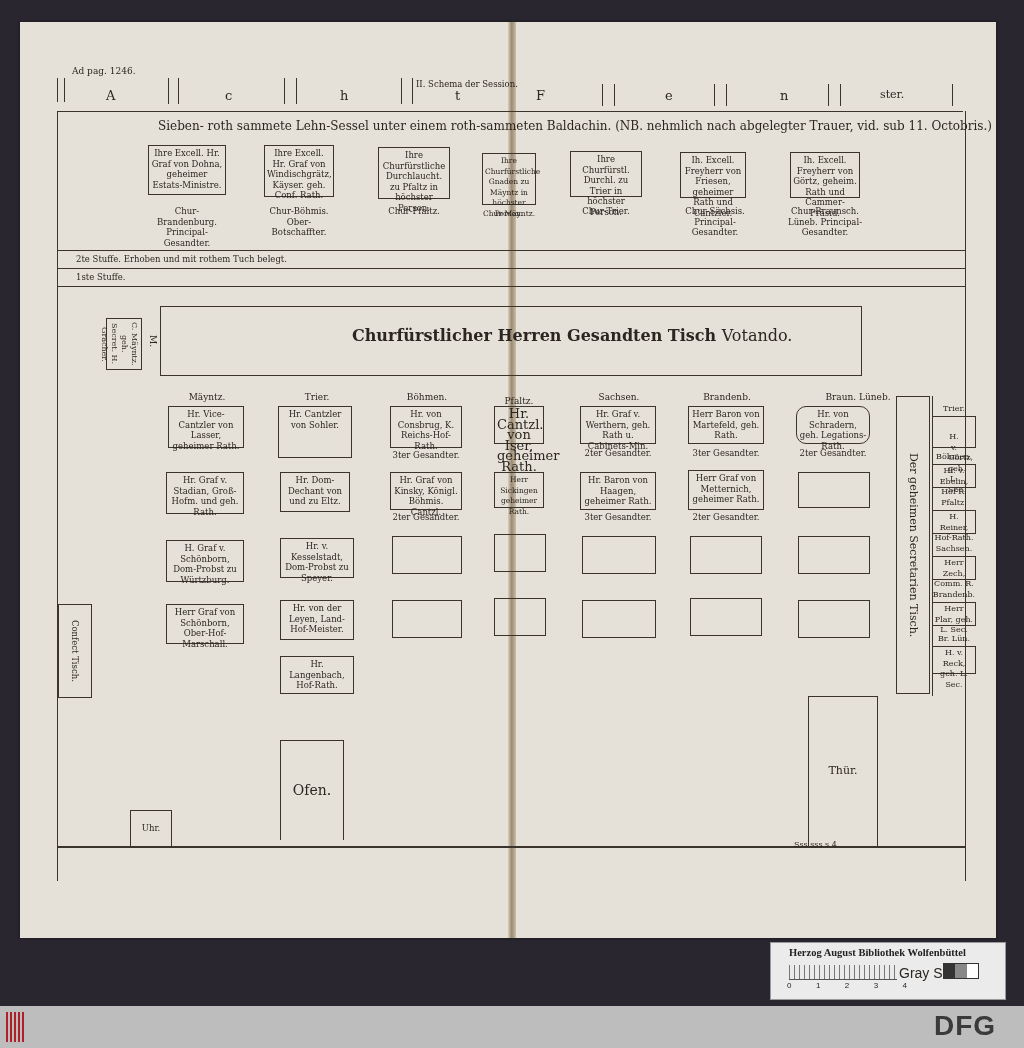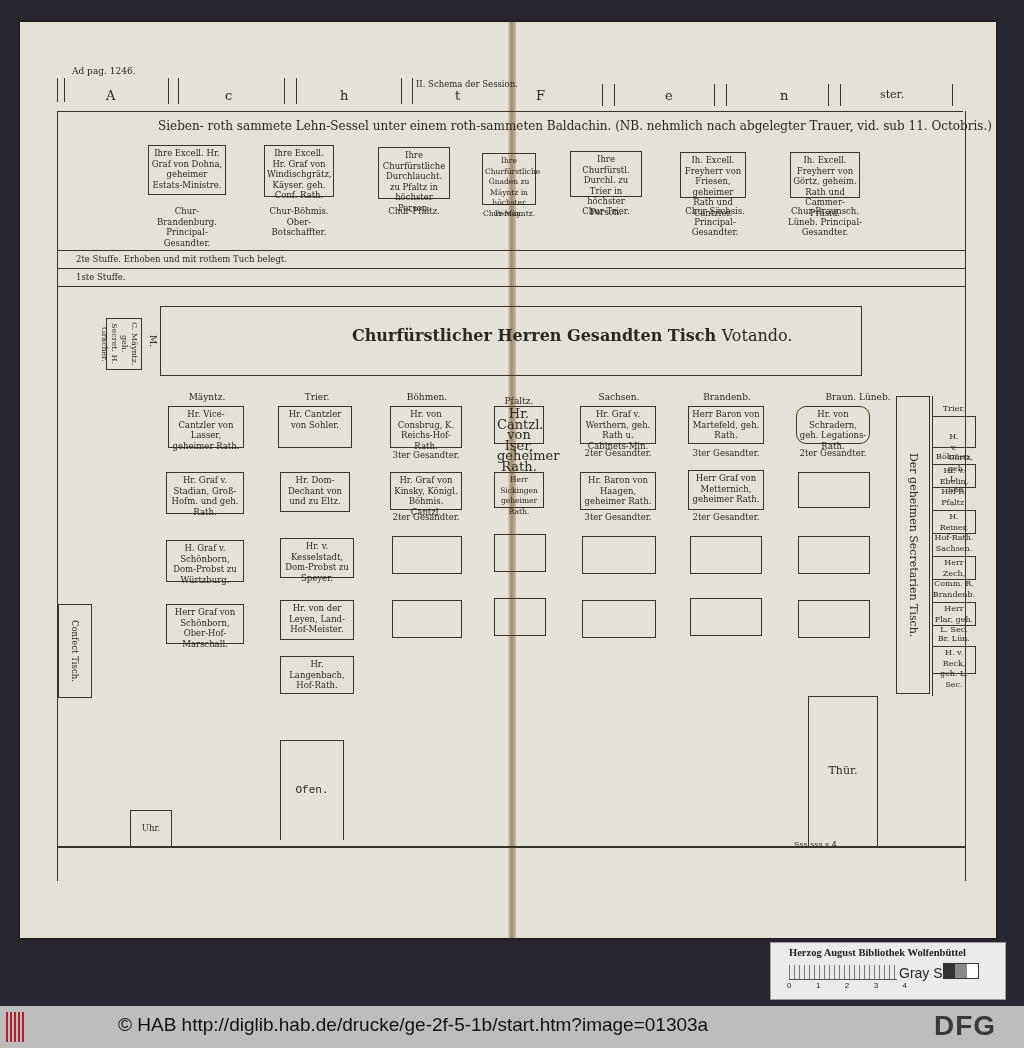--- a/index.html
+++ b/index.html
@@ -85,21 +85,21 @@
 
 <div class="hdr" style="left:168px;top:392px;width:78px;">Mäyntz.</div>
 <div class="hdr" style="left:278px;top:392px;width:78px;">Trier.</div>
 <div class="hdr" style="left:388px;top:392px;width:78px;">Böhmen.</div>
 <div class="hdr" style="left:492px;top:396px;width:54px;">Pfaltz.</div>
 <div class="hdr" style="left:580px;top:392px;width:78px;">Sachsen.</div>
 <div class="hdr" style="left:688px;top:392px;width:78px;">Brandenb.</div>
 <div class="hdr" style="left:816px;top:392px;width:84px;">Braun. Lüneb.</div>
 
 <div class="box" style="left:168px;top:406px;width:76px;height:42px;">Hr. Vice-Cantzler von Lasser, geheimer Rath.</div>
-<div class="box" style="left:278px;top:406px;width:74px;height:42px;">Hr. Cantzler von Sohler.</div>
+<div class="box" style="left:278px;top:406px;width:74px;height:52px;">Hr. Cantzler von Sohler.</div>
 <div class="box" style="left:390px;top:406px;width:72px;height:42px;">Hr. von Consbrug, K. Reichs-Hof-Rath.</div>
 <div class="lbl" style="left:384px;top:450px;width:84px;">3ter Gesandter.</div>
 <div class="box" style="left:494px;top:406px;width:50px;height:38px;font-size:13px;">Hr. Cantzl. von Iser, geheimer Rath.</div>
 <div class="box" style="left:580px;top:406px;width:76px;height:38px;">Hr. Graf v. Werthern, geh. Rath u. Cabinets-Min.</div>
 <div class="lbl" style="left:576px;top:448px;width:84px;">2ter Gesandter.</div>
 <div class="box" style="left:688px;top:406px;width:76px;height:38px;">Herr Baron von Martefeld, geh. Rath.</div>
 <div class="lbl" style="left:684px;top:448px;width:84px;">3ter Gesandter.</div>
 <div class="box" style="left:796px;top:406px;width:74px;height:38px;border-radius:10px;">Hr. von Schradern, geh. Legations-Rath.</div>
 <div class="lbl" style="left:792px;top:448px;width:82px;">2ter Gesandter.</div>
 
@@ -143,21 +143,21 @@
 <div class="lbl small" style="left:932px;top:498px;width:44px;">Pfaltz.</div>
 <div class="box small" style="left:932px;top:510px;width:44px;height:24px;padding:1px;">H. Reiner, Hof-Rath.</div>
 <div class="lbl small" style="left:932px;top:544px;width:44px;">Sachsen.</div>
 <div class="box small" style="left:932px;top:556px;width:44px;height:24px;padding:1px;">Herr Zech, Comm. R.</div>
 <div class="lbl small" style="left:932px;top:590px;width:44px;">Brandenb.</div>
 <div class="box small" style="left:932px;top:602px;width:44px;height:24px;padding:1px;">Herr Plar, geh. L. Sec.</div>
 <div class="lbl small" style="left:932px;top:634px;width:44px;">Br. Lün.</div>
 <div class="box small" style="left:932px;top:646px;width:44px;height:28px;padding:1px;">H. v. Reck, geh. L. Sec.</div>
 
 <div class="box" style="left:130px;top:810px;width:42px;height:36px;display:flex;align-items:center;justify-content:center;border-bottom:none;">Uhr.</div>
-<div class="box" style="left:280px;top:740px;width:64px;height:100px;display:flex;align-items:center;justify-content:center;font-size:11px;border-bottom:none;font-family:Liberation Mono, monospace;">Ofen.</div>
+<div class="box" style="left:280px;top:740px;width:64px;height:100px;display:flex;align-items:center;justify-content:center;font-size:14px;border-bottom:none;">Ofen.</div>
 <div class="box" style="left:808px;top:696px;width:70px;height:150px;display:flex;align-items:center;justify-content:center;font-size:11px;border-bottom:none;">Thür.</div>
 <div class="hl" style="left:57px;top:846px;width:908px;height:1.5px;"></div>
 <div class="abs" style="left:794px;top:840px;font-size:8px;">Sss sss s 4</div>
 
 <div class="hab">
   <div class="abs" style="left:18px;top:4px;font-size:10.5px;font-weight:bold;font-family:'Liberation Serif',serif;color:#222;white-space:nowrap;">Herzog August Bibliothek Wolfenbüttel</div>
   <div class="abs" style="left:18px;top:22px;width:108px;height:14px;border-bottom:1px solid #555;background:repeating-linear-gradient(90deg,#777 0,#777 1px,transparent 1px,transparent 5px);"></div>
   <div class="abs" style="left:16px;top:38px;width:120px;font-size:8px;font-family:'Liberation Sans',sans-serif;display:flex;justify-content:space-between;">
     <span>0</span>
     <span>1</span>
@@ -168,15 +168,14 @@
   <div class="abs" style="left:128px;top:22px;font-size:14px;font-family:'Liberation Sans',sans-serif;">Gray Scale</div>
   <div class="abs" style="left:172px;top:20px;width:34px;height:14px;border:1px solid #333;display:flex;">
     <div style="flex:1;background:#333;"></div>
       <div style="flex:1;background:#888;"></div>
       <div style="flex:1;background:#fff;"></div>
   </div>
 </div>
 
 <div class="footer">
   <div class="abs" style="left:6px;top:6px;width:20px;height:30px;background:repeating-linear-gradient(90deg,#b0202a 0,#b0202a 2px,transparent 2px,transparent 4px);"></div>
-  <div class="abs" style="left:118px;top:8px;font-size:19px;font-family:'Liberation Sans',sans-serif;color:#111;white-space:nowrap;">© HAB http://diglib.hab.de/drucke/ge-2f-5-1b/start.htm?image=01303a</div>
   <div class="abs" style="left:934px;top:4px;font-size:28px;font-weight:bold;font-family:'Liberation Sans',sans-serif;color:#3a3a3a;letter-spacing:1px;">DFG</div>
 </div>
 
 </body></html>

